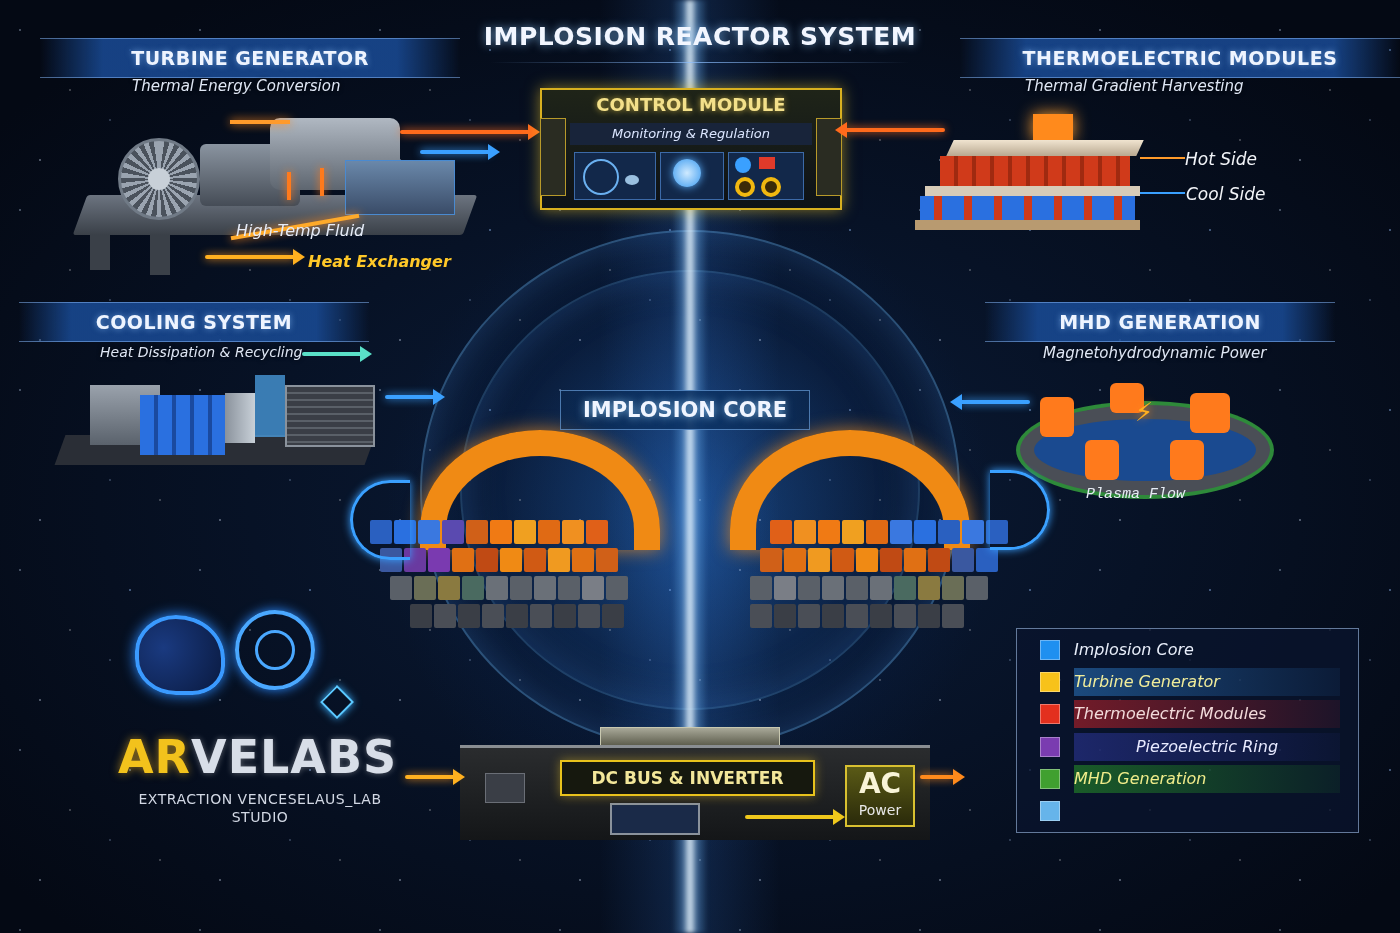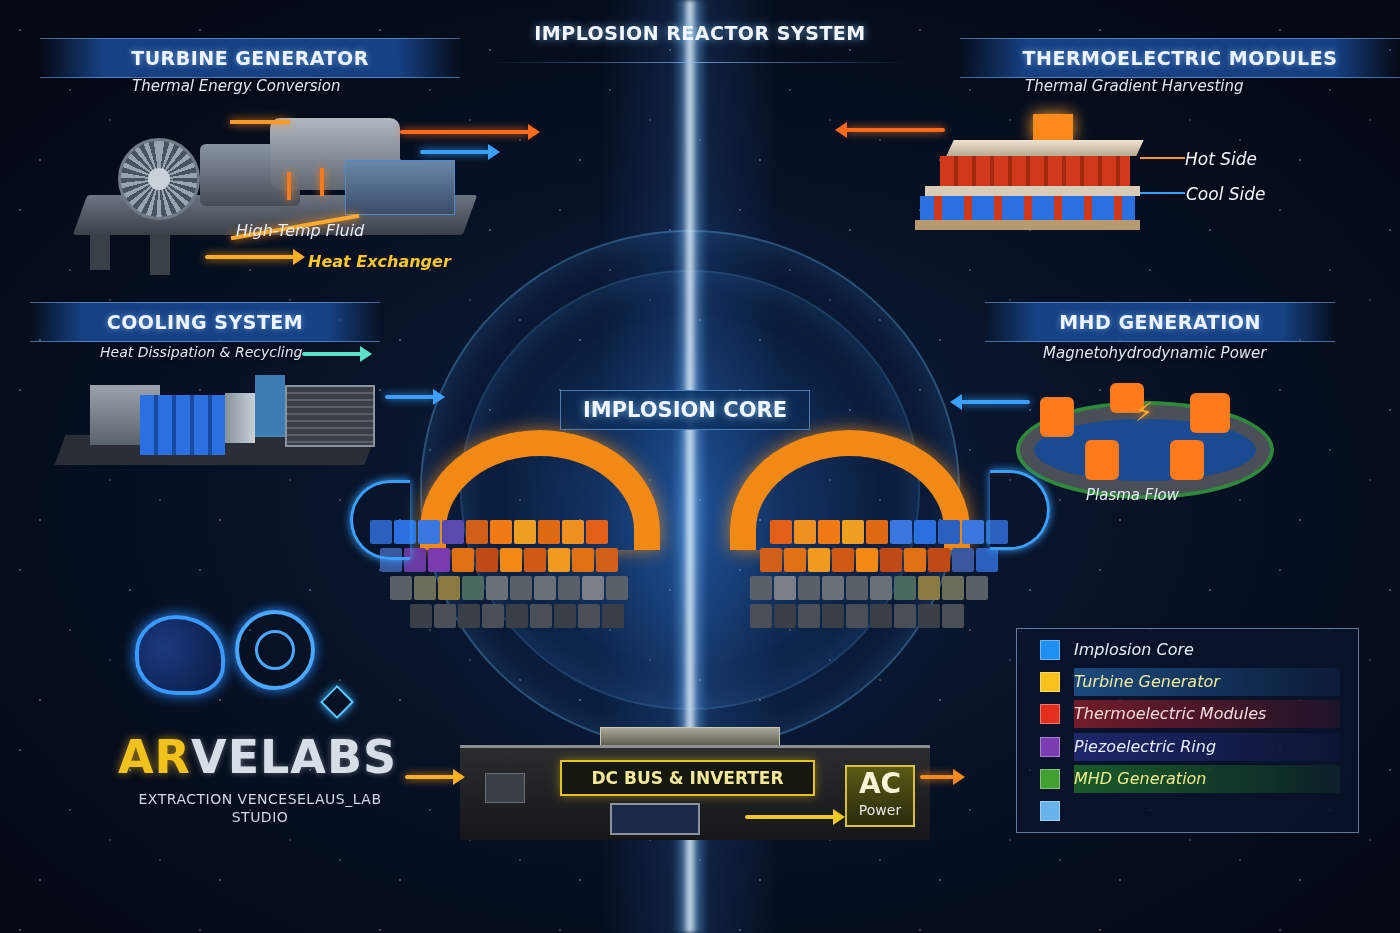--- a/index.html
+++ b/index.html
@@ -52,21 +52,21 @@
   .banner-title {
     font-family: "DejaVu Sans", sans-serif; font-weight: bold; font-size: 19px;
     letter-spacing: 0.5px; color: #eef4ff; text-shadow: 0 0 6px rgba(150,200,255,0.6);
   }
   .subtitle {
     position: absolute; font-style: italic; font-size: 15px; color: #dfe7f5;
     text-shadow: 0 0 4px rgba(0,0,0,0.8);
   }
   .main-title {
     position: absolute; left: 470px; top: 22px; width: 460px; text-align: center;
-    font-weight: bold; font-size: 19px; color: #f2f6ff; letter-spacing: 0.5px;
+    font-weight: bold; font-size: 25px; color: #f2f6ff; letter-spacing: 0.5px;
     text-shadow: 0 0 10px rgba(140,200,255,0.7);
   }
   .main-title-underline {
     position: absolute; left: 490px; top: 62px; width: 420px; height: 1px;
     background: linear-gradient(90deg, transparent, rgba(140,190,255,0.7), transparent);
   }
 
   
   .control-module {
     position: absolute; left: 540px; top: 88px; width: 302px; height: 122px;
@@ -178,41 +178,60 @@
     <div class="block" style="left:207px; top:72px; width:4px; height:28px; background:#ff7a1c; box-shadow:0 0 8px #ff7a1c;"></div>
     <div class="block" style="left:240px; top:68px; width:4px; height:28px; background:#ff7a1c; box-shadow:0 0 8px #ff7a1c;"></div>
   </div>
   <div class="label-italic" style="left:236px; top:221px; color:#e6ecf8;">High-Temp Fluid</div>
   <div class="arrow" style="left:205px; top:255px; width:90px; background:#ffb020; color:#ffb020; box-shadow:0 0 8px #ff9a1c;"></div>
   <div class="label-italic" style="left:308px; top:252px; color:#ffc828; font-weight:bold; font-style:italic;">Heat Exchanger</div>
 
   <div class="arrow" style="left:400px; top:130px; width:130px; background:#ff6a1c; color:#ff6a1c; box-shadow:0 0 8px #ff6a1c;"></div>
   <div class="arrow" style="left:420px; top:150px; width:70px; background:#3aa0ff; color:#3aa0ff; box-shadow:0 0 8px #3aa0ff;"></div>
 
+  <div class="control-module">
+    <div class="cm-title">CONTROL MODULE</div>
+    <div class="cm-side" style="left:-2px;"></div>
+    <div class="cm-side" style="right:-2px;"></div>
+    <div class="cm-sub">Monitoring &amp; Regulation</div>
+    <div class="cm-panel" style="left:32px; width:82px;">
+      <div class="gauge" style="left:8px; top:6px; width:36px; height:36px; border:2px solid #6ab0f0;"></div>
+      <div class="gauge" style="left:50px; top:22px; width:14px; height:10px; background:#9ac0e0;"></div>
+    </div>
+    <div class="cm-panel" style="left:118px; width:64px;">
+      <div class="gauge" style="left:12px; top:6px; width:28px; height:28px; background:radial-gradient(#cfeaff,#3a9af0); box-shadow:0 0 8px #5ab0ff;"></div>
+    </div>
+    <div class="cm-panel" style="left:186px; width:76px;">
+      <div class="gauge" style="left:6px; top:4px; width:16px; height:16px; background:#3aa0ff;"></div>
+      <div class="block" style="left:30px; top:4px; width:16px; height:12px; background:#e03a2a;"></div>
+      <div class="gauge" style="left:6px; top:24px; width:20px; height:20px; border:4px solid #f0b810; background:#3a2a08;"></div>
+      <div class="gauge" style="left:32px; top:24px; width:20px; height:20px; border:4px solid #f0b810; background:#3a2a08;"></div>
+    </div>
+  </div>
 
   <div class="banner" style="left:960px; top:38px; width:440px;">
     <span class="banner-title">THERMOELECTRIC MODULES</span>
   </div>
   <div class="subtitle" style="left:1025px; top:77px;">Thermal Gradient Harvesting</div>
   <div class="arrow left" style="left:845px; top:128px; width:100px; background:#ff6a1c; color:#ff6a1c; box-shadow:0 0 8px #ff6a1c;"></div>
 
   <div class="machine" style="left:915px; top:110px; width:260px; height:120px;">
     <div class="block" style="left:118px; top:4px; width:40px; height:26px; background:#ff8a1c; box-shadow:0 0 16px #ffa030;"></div>
     <div class="block" style="left:35px; top:30px; width:190px; height:16px; background:linear-gradient(180deg,#f0e4d0,#b8a890); transform:skewX(-25deg);"></div>
     <div class="block" style="left:25px; top:46px; width:190px; height:30px; background:repeating-linear-gradient(90deg,#d03a1a 0 14px,#a02a10 14px 18px);"></div>
     <div class="block" style="left:10px; top:76px; width:215px; height:10px; background:#d8ccb8;"></div>
     <div class="block" style="left:5px; top:86px; width:215px; height:24px; background:repeating-linear-gradient(90deg,#2a70e0 0 14px,#d03a1a 14px 22px,#2a70e0 22px 30px);"></div>
     <div class="block" style="left:0; top:110px; width:225px; height:10px; background:#b89a70;"></div>
   </div>
   <div class="block" style="left:1140px; top:157px; width:45px; height:2px; background:#ff9a2a;"></div>
   <div class="label-italic" style="left:1185px; top:149px; font-size:17px; color:#f2f4f8;">Hot Side</div>
   <div class="block" style="left:1140px; top:192px; width:45px; height:2px; background:#3aa0ff;"></div>
   <div class="label-italic" style="left:1186px; top:184px; font-size:17px; color:#f2f4f8;">Cool Side</div>
 
-  <div class="banner" style="left:30px; top:302px; width:350px;">
+  <div class="banner" style="left:19px; top:302px; width:350px;">
     <span class="banner-title">COOLING SYSTEM</span>
   </div>
   <div class="subtitle" style="left:100px; top:344px; font-size:14px;">Heat Dissipation &amp; Recycling</div>
   <div class="arrow" style="left:302px; top:352px; width:60px; background:#5ae0c8; color:#5ae0c8;"></div>
 
   <div class="machine" style="left:60px; top:365px; width:320px; height:110px;">
     <div class="block" style="left:0; top:70px; width:310px; height:30px; background:#2a2e36; transform:skewX(-20deg);"></div>
     <div class="block" style="left:30px; top:20px; width:70px; height:60px; background:linear-gradient(180deg,#9aa2ac,#5a626c);"></div>
     <div class="block" style="left:80px; top:30px; width:85px; height:60px; background:repeating-linear-gradient(90deg,#2a70e0 0 14px,#1a4aa0 14px 18px);"></div>
     <div class="block" style="left:165px; top:28px; width:30px; height:50px; background:linear-gradient(90deg,#8a929c,#c8d0d8);"></div>
@@ -229,21 +248,21 @@
 
   <div class="machine" style="left:1010px; top:375px; width:265px; height:130px;">
     <div class="block" style="left:10px; top:30px; width:250px; height:90px; border-radius:50%; background:#1a4a90; border:14px solid #4a4e56; box-shadow:0 0 0 4px #2e8a3a;"></div>
     <div class="block" style="left:30px; top:22px; width:34px; height:40px; background:#ff7a1c; border-radius:6px;"></div>
     <div class="block" style="left:100px; top:8px; width:34px; height:30px; background:#ff7a1c; border-radius:6px;"></div>
     <div class="block" style="left:180px; top:18px; width:40px; height:40px; background:#ff7a1c; border-radius:6px;"></div>
     <div class="block" style="left:75px; top:65px; width:34px; height:40px; background:#ff7a1c; border-radius:6px;"></div>
     <div class="block" style="left:160px; top:65px; width:34px; height:40px; background:#ff7a1c; border-radius:6px;"></div>
     <div class="block" style="left:125px; top:22px; font-size:26px; color:#ffb020; text-shadow:0 0 8px #ff8a1c;">⚡</div>
   </div>
-  <div class="label-italic" style="left:1086px; top:486px; font-size:15px; color:#e6ecf4;">Plasma Flow</div>
+  <div class="label-italic" style="left:1086px; top:486px; font-size:15px; color:#e6ecf4;font-family:Liberation Mono, monospace;">Plasma Flow</div>
 
   <div class="ring-half" style="left:350px; top:430px; width:320px; height:240px;">
     <div class="block" style="left:70px; top:0; width:240px; height:120px; border-radius:120px 120px 0 0 / 100px 100px 0 0; border:26px solid #f08a14; border-bottom:none; box-shadow:0 0 18px rgba(255,150,30,0.7);"></div>
     <div class="seg-row" style="left:20px; top:90px;">
       <div class="seg" style="background:#2a60c0;"></div>
         <div class="seg" style="background:#2a70e0;"></div>
         <div class="seg" style="background:#3a78e0;"></div>
         <div class="seg" style="background:#5a4ab0;"></div>
         <div class="seg" style="background:#d06018;"></div>
         <div class="seg" style="background:#f07a14;"></div>
@@ -364,21 +383,21 @@
   <div class="legend-row" style="top:668px;">
     <span class="legend-swatch" style="background:#f7c21a;"></span>
     <span class="legend-text" style="color:#f0ec9a; background:linear-gradient(90deg,rgba(40,110,180,0.6),rgba(40,110,180,0.1));">Turbine Generator</span>
   </div>
   <div class="legend-row" style="top:700px;">
     <span class="legend-swatch" style="background:#e3301e;"></span>
     <span class="legend-text" style="color:#f2dada; background:linear-gradient(90deg,rgba(150,30,40,0.75),rgba(150,30,40,0.15));">Thermoelectric Modules</span>
   </div>
   <div class="legend-row" style="top:733px;">
     <span class="legend-swatch" style="background:#7a3cb0;"></span>
-    <span class="legend-text" style="color:#e8eaff; background:linear-gradient(90deg,rgba(40,50,140,0.65),rgba(40,50,140,0.1));">Piezoelectric Ring</span>
+    <span class="legend-text" style="color:#e8eaff; background:linear-gradient(90deg,rgba(40,50,140,0.65),rgba(40,50,140,0.1));text-align:center;">Piezoelectric Ring</span>
   </div>
   <div class="legend-row" style="top:765px;">
     <span class="legend-swatch" style="background:#40a030;"></span>
     <span class="legend-text" style="color:#f0ec8a; background:linear-gradient(90deg,rgba(30,110,40,0.8),rgba(30,110,40,0.15));">MHD Generation</span>
   </div>
   <div class="legend-row" style="top:797px;">
     <span class="legend-swatch" style="background:#66b4ea;"></span>
   </div>
 
   <div class="brand-logo">

